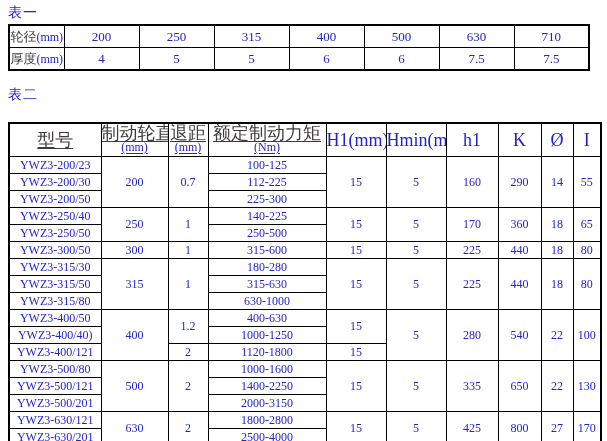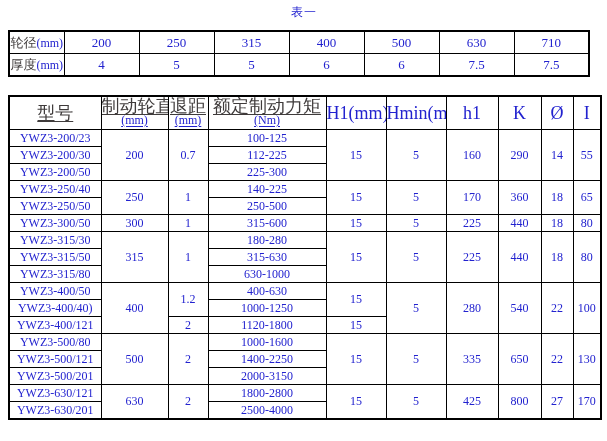--- a/index.html
+++ b/index.html
@@ -5,42 +5,42 @@
   html, body { margin: 0; padding: 0; }
   body {
     width: 607px; height: 441px;
     background: #ffffff;
     font-family: "Liberation Serif", "DejaVu Serif", serif;
     overflow: hidden;
   }
   .page { padding: 4px 0 0 8px; }
   .tbl-title {
     width: 592px;
-    text-align: center;
-    font-size: 12px;
+    text-align: left;
+    font-size: 14px;
     letter-spacing: 1px;
   }
   .blue { color: #2222cf; }
   .zh { color: #3f3b3b; }
   table.tbl {
     border-collapse: collapse;
     table-layout: fixed;
     border: 2px solid #000;
   }
   table.tbl td, table.tbl th {
     border: 1px solid #000;
     text-align: center;
     vertical-align: middle;
     padding: 0;
     font-weight: normal;
     overflow: hidden;
     white-space: nowrap;
   }
   
-  #table1 { width: 580px; margin-top: 9px; font-family: Liberation Serif, serif; }
+  #table1 { width: 580px; margin-top: 2px; font-family: Liberation Serif, serif; }
   #table1 td { height: 21px; font-size: 13px; }
   #table1 td.row-label .zh { font-size: 13px; }
   #table1 td.row-label .blue { font-size: 12px; }
   
   #title2 { margin-top: 15px; }
   #table2 { width: 592px; margin-top: 18px; }
   #table2 thead th { height: 32px; font-size: 12px; line-height: 14px; }
   #table2 thead th .hline1 { font-size: 18px; }
   #table2 thead th .hline2 { font-size: 12px; }
   #table2 thead th.underlined .hline1,
@@ -85,20 +85,21 @@
           <td class="blue">5</td>
           <td class="blue">5</td>
           <td class="blue">6</td>
           <td class="blue">6</td>
           <td class="blue">7.5</td>
           <td class="blue">7.5</td>
         </tr>
       </tbody>
   </table>
 
+  <div class="tbl-title blue" id="title2">表二</div>
 
   <table class="tbl" id="table2">
     <colgroup>
       <col style="width:92px">
         <col style="width:67px">
         <col style="width:40px">
       <col style="width:118px">
         <col style="width:60px">
         <col style="width:60px">
       <col style="width:52px">

